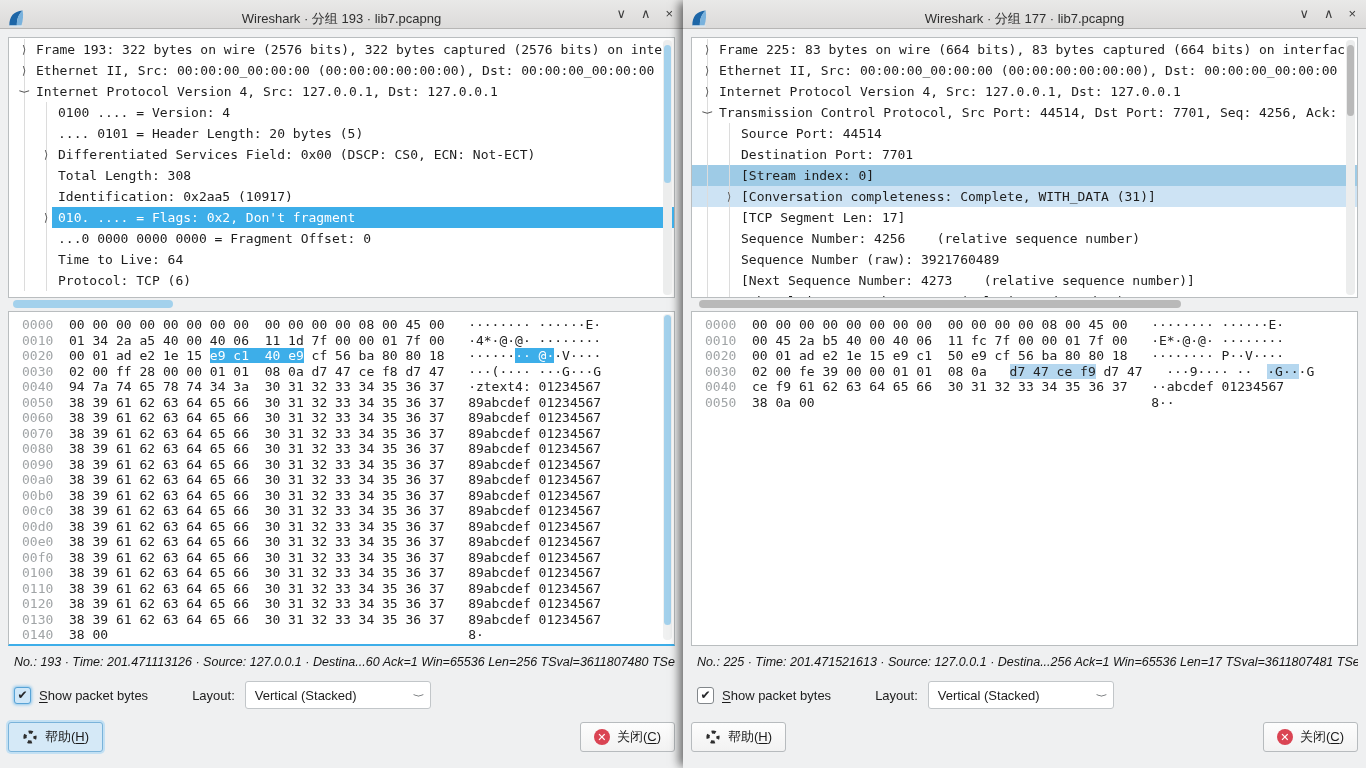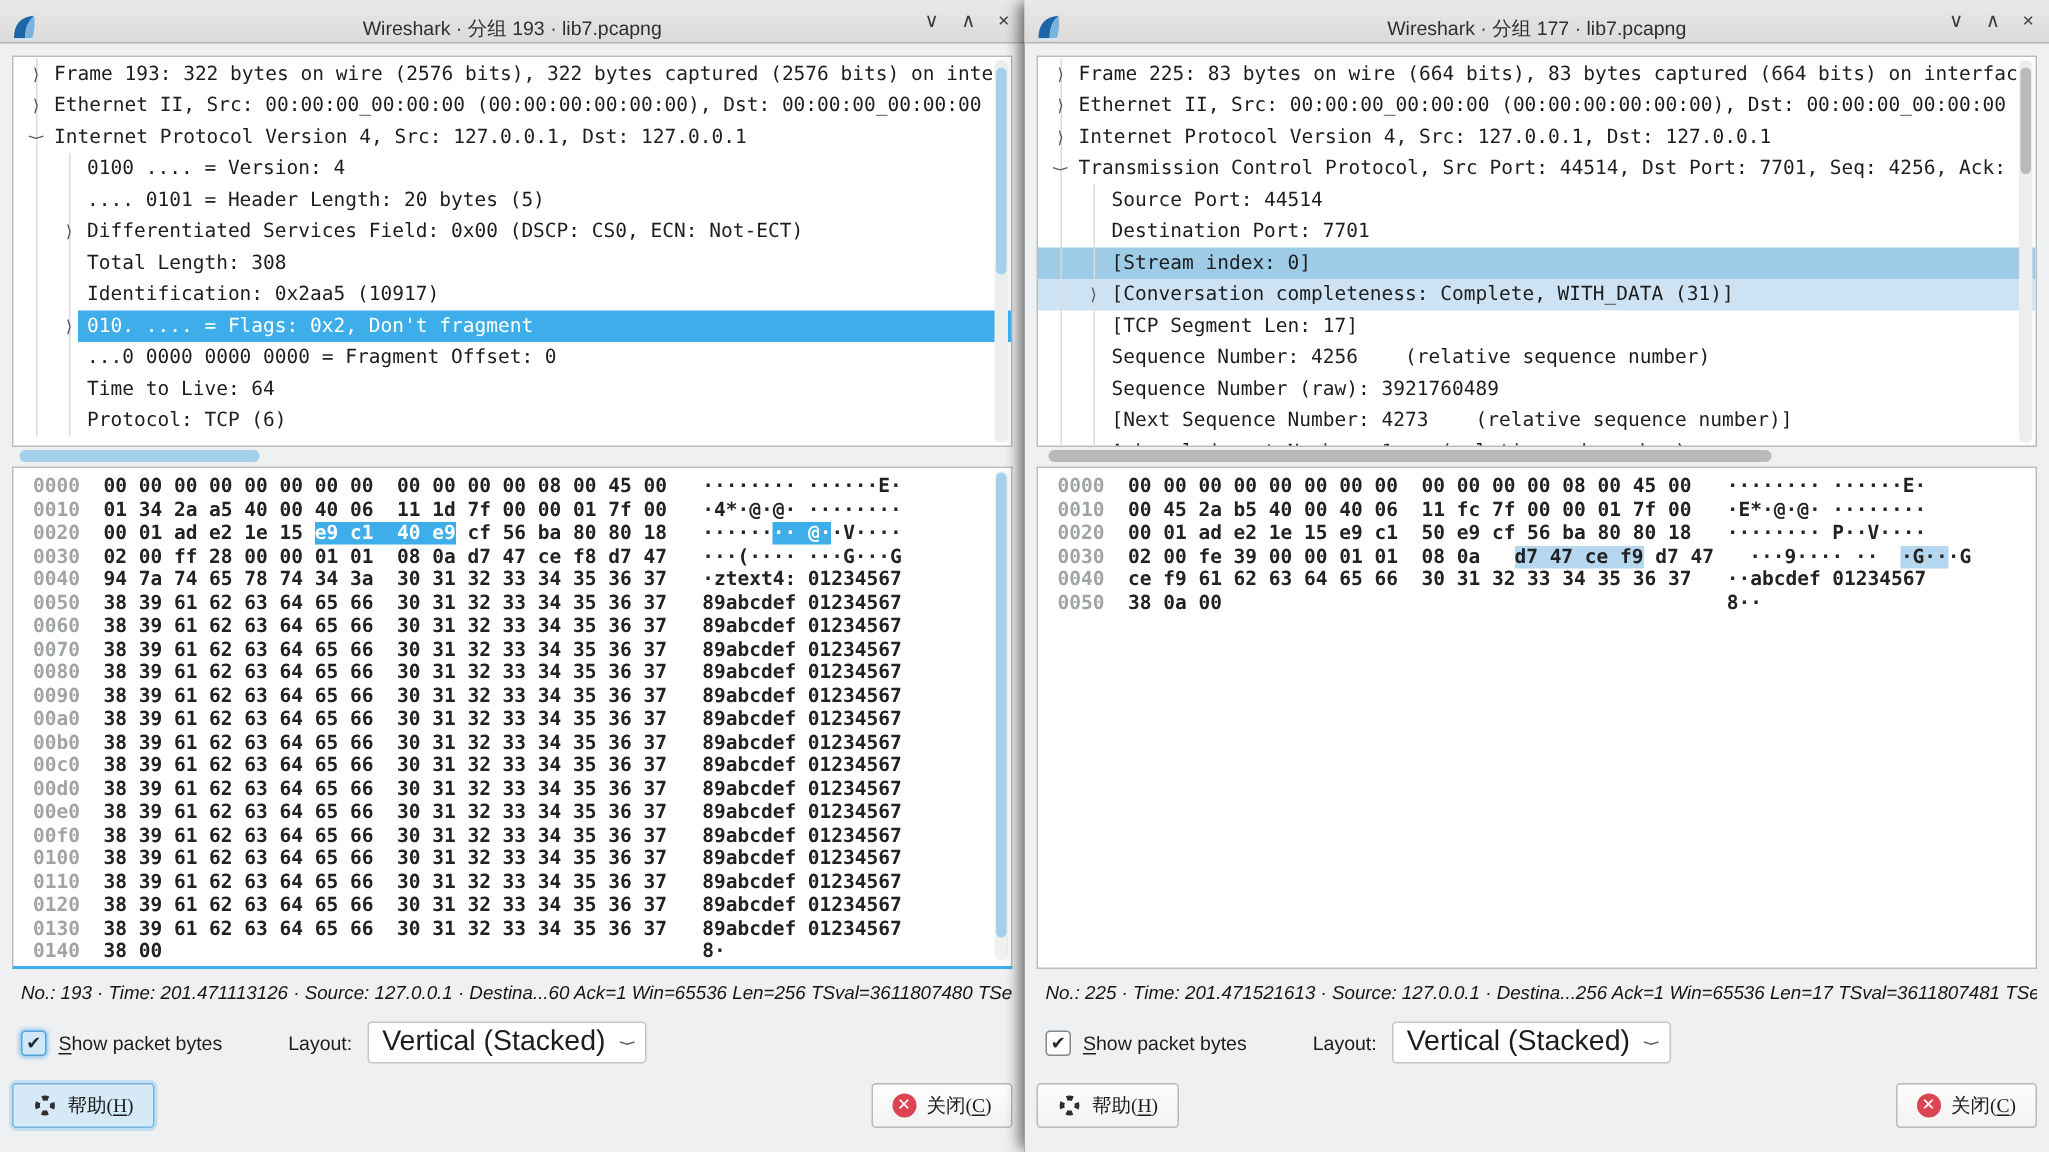--- a/index.html
+++ b/index.html
@@ -31,39 +31,39 @@
   
   .vtrack{position:absolute;right:2px;top:2px;bottom:2px;width:9px;background:#eceded;border-radius:4px;z-index:2;}
   .vthumb{position:absolute;left:1px;right:1px;border-radius:4px;}
   .hscroll{height:10px;flex:none;margin:1px 2px;position:relative;}
   .hthumb{position:absolute;top:1px;height:8px;border-radius:4px;}
   .thumb-blue{background:#a3d1ec;}
   .thumb-gray{background:#b9b9b9;}
   
   .hex{height:335px;flex:none;margin-top:1px;overflow:hidden;font-family:"DejaVu Sans Mono","Liberation Mono",monospace;font-size:13px;line-height:15.5px;color:#222;padding:5px 0 0 13px;position:relative;}
   .hex.focusline{border-bottom:2px solid #3daee9;}
-  .hrow{white-space:pre;height:15.5px;font-weight:bold;}
+  .hrow{white-space:pre;height:15.5px;}
   .off{color:#a0a4a6;}
   .hl-act{background:#3daee9;color:#fff;}
   .hl-ina{background:#b5d7ef;color:#222;margin-left:15px;}
   .hexvtrack{position:absolute;right:2px;top:2px;bottom:4px;width:9px;background:#f0f1f1;border-radius:4px;}
   
   .status{margin:9px 0 0 6px;font-size:12.5px;font-style:italic;color:#151515;white-space:nowrap;overflow:hidden;flex:none;}
   
   .controls{margin-top:12px;display:flex;align-items:center;flex:none;font-size:13px;color:#1c1c1c;}
   .cbx{width:17px;height:17px;border-radius:3px;box-sizing:border-box;margin:0 8px 0 6px;display:flex;align-items:center;justify-content:center;font-size:12px;color:#26272a;flex:none;}
   .cbx.foc{background:#cfe7f8;border:1px solid #58a3d6;box-shadow:0 0 3px 1px #8ec6ec;}
   .cbx.nrm{background:#fff;border:1px solid #82878b;}
   .laylab{margin:0 10px 0 44px;}
   .select{width:186px;height:28px;background:#fff;border:1px solid #c2c6c9;border-radius:3px;display:flex;align-items:center;padding:0 9px;box-sizing:border-box;}
-  .selval{flex:1;font-size:19px;color:#1c1c1c;}
+  .selval{flex:1;font-size:13px;color:#1c1c1c;}
   .selchev{color:#5a5e61;font-size:11px;transform:rotate(90deg);}
   
   .btnrow{margin-top:13px;display:flex;align-items:center;flex:none;}
-  .btn{height:30px;border-radius:3px;border:1px solid #b7bbbe;background:linear-gradient(#fdfdfd,#f2f2f2);display:inline-flex;align-items:center;gap:7px;padding:0 13px;font-size:13px;color:#1b1b1b;box-sizing:border-box;font-family:Liberation Serif, serif;}
+  .btn{height:30px;border-radius:3px;border:1px solid #b7bbbe;background:linear-gradient(#fdfdfd,#f2f2f2);display:inline-flex;align-items:center;gap:7px;padding:0 13px;font-size:13px;color:#1b1b1b;box-sizing:border-box;}
   .btn.foc{background:#d5e9f7;border-color:#7ab3da;box-shadow:0 0 0 2px #c3e0f3;}
   .btn.closebtn{margin-left:auto;}
   .xcirc{width:16px;height:16px;border-radius:50%;background:#da4453;color:#fff;font-size:11px;line-height:16px;text-align:center;flex:none;}
   u{text-underline-offset:2px;}
 </style>
 </head>
 <body>
 
 <div class="win">
     <div class="titlebar">

